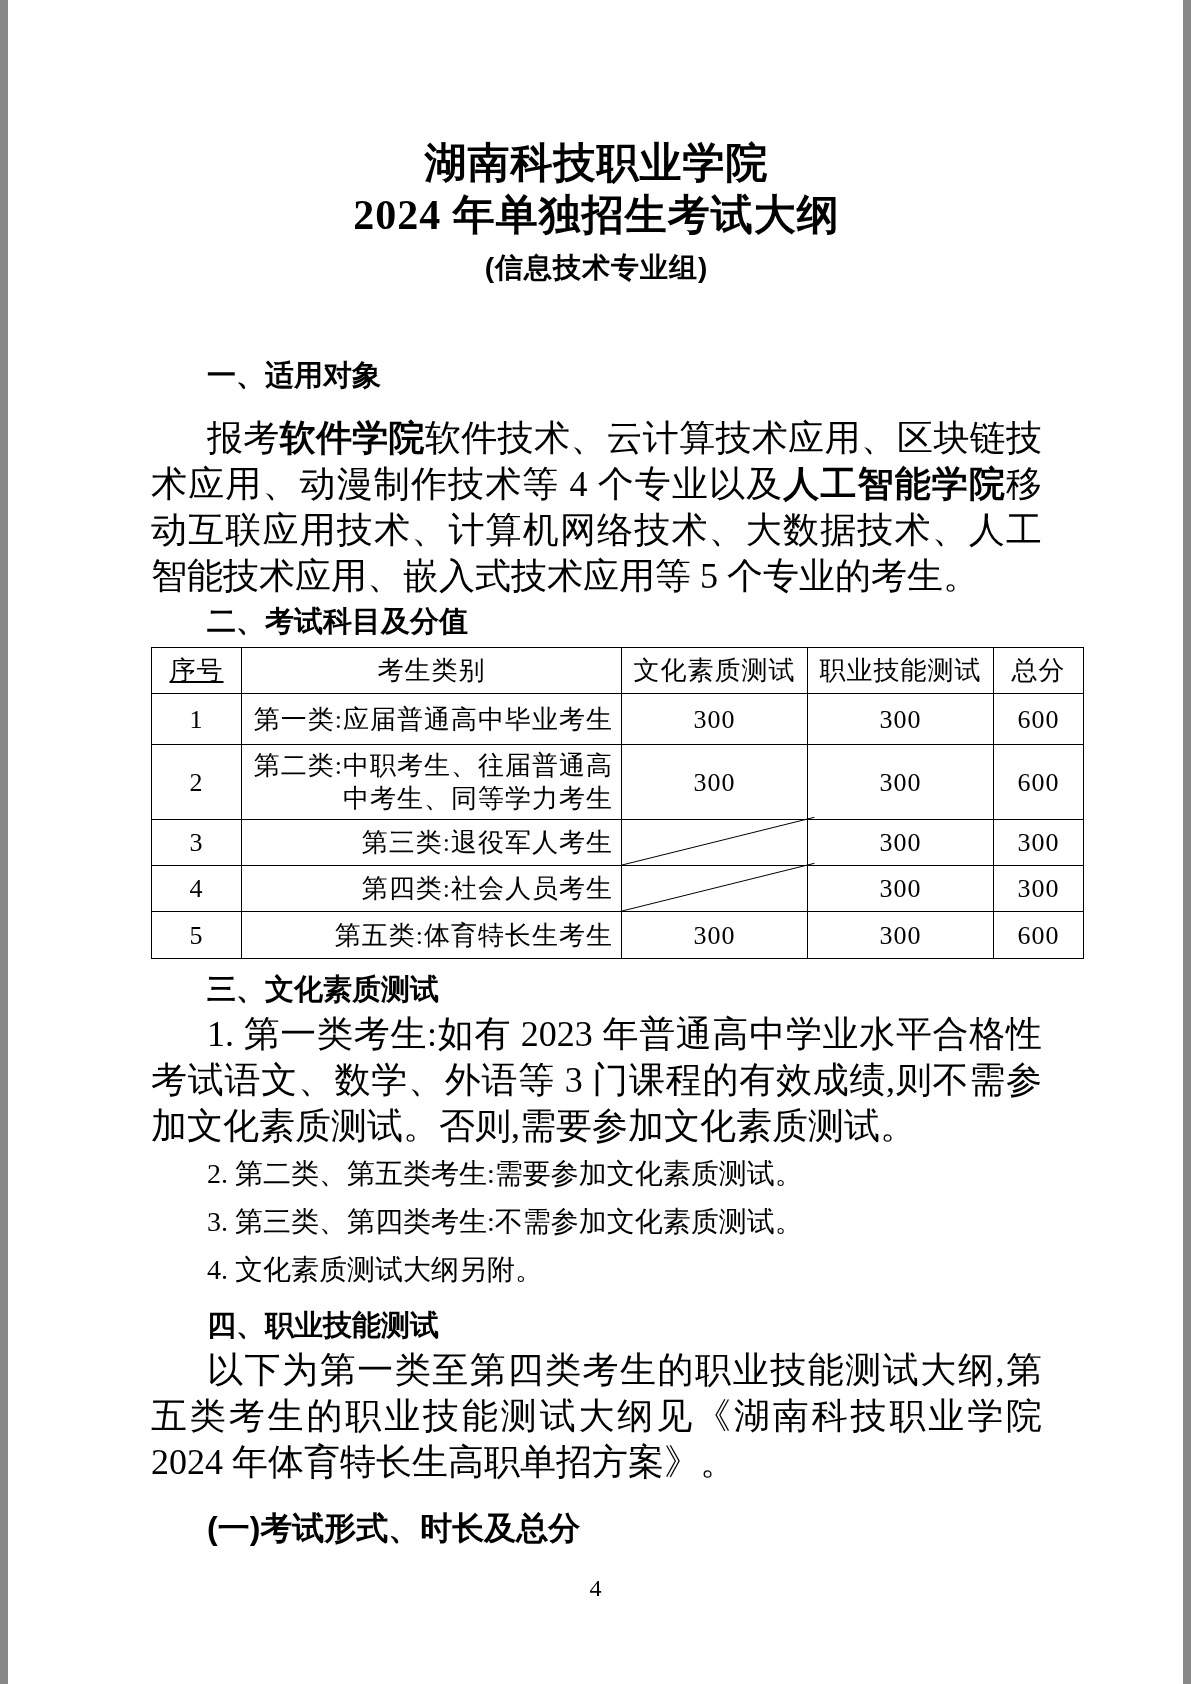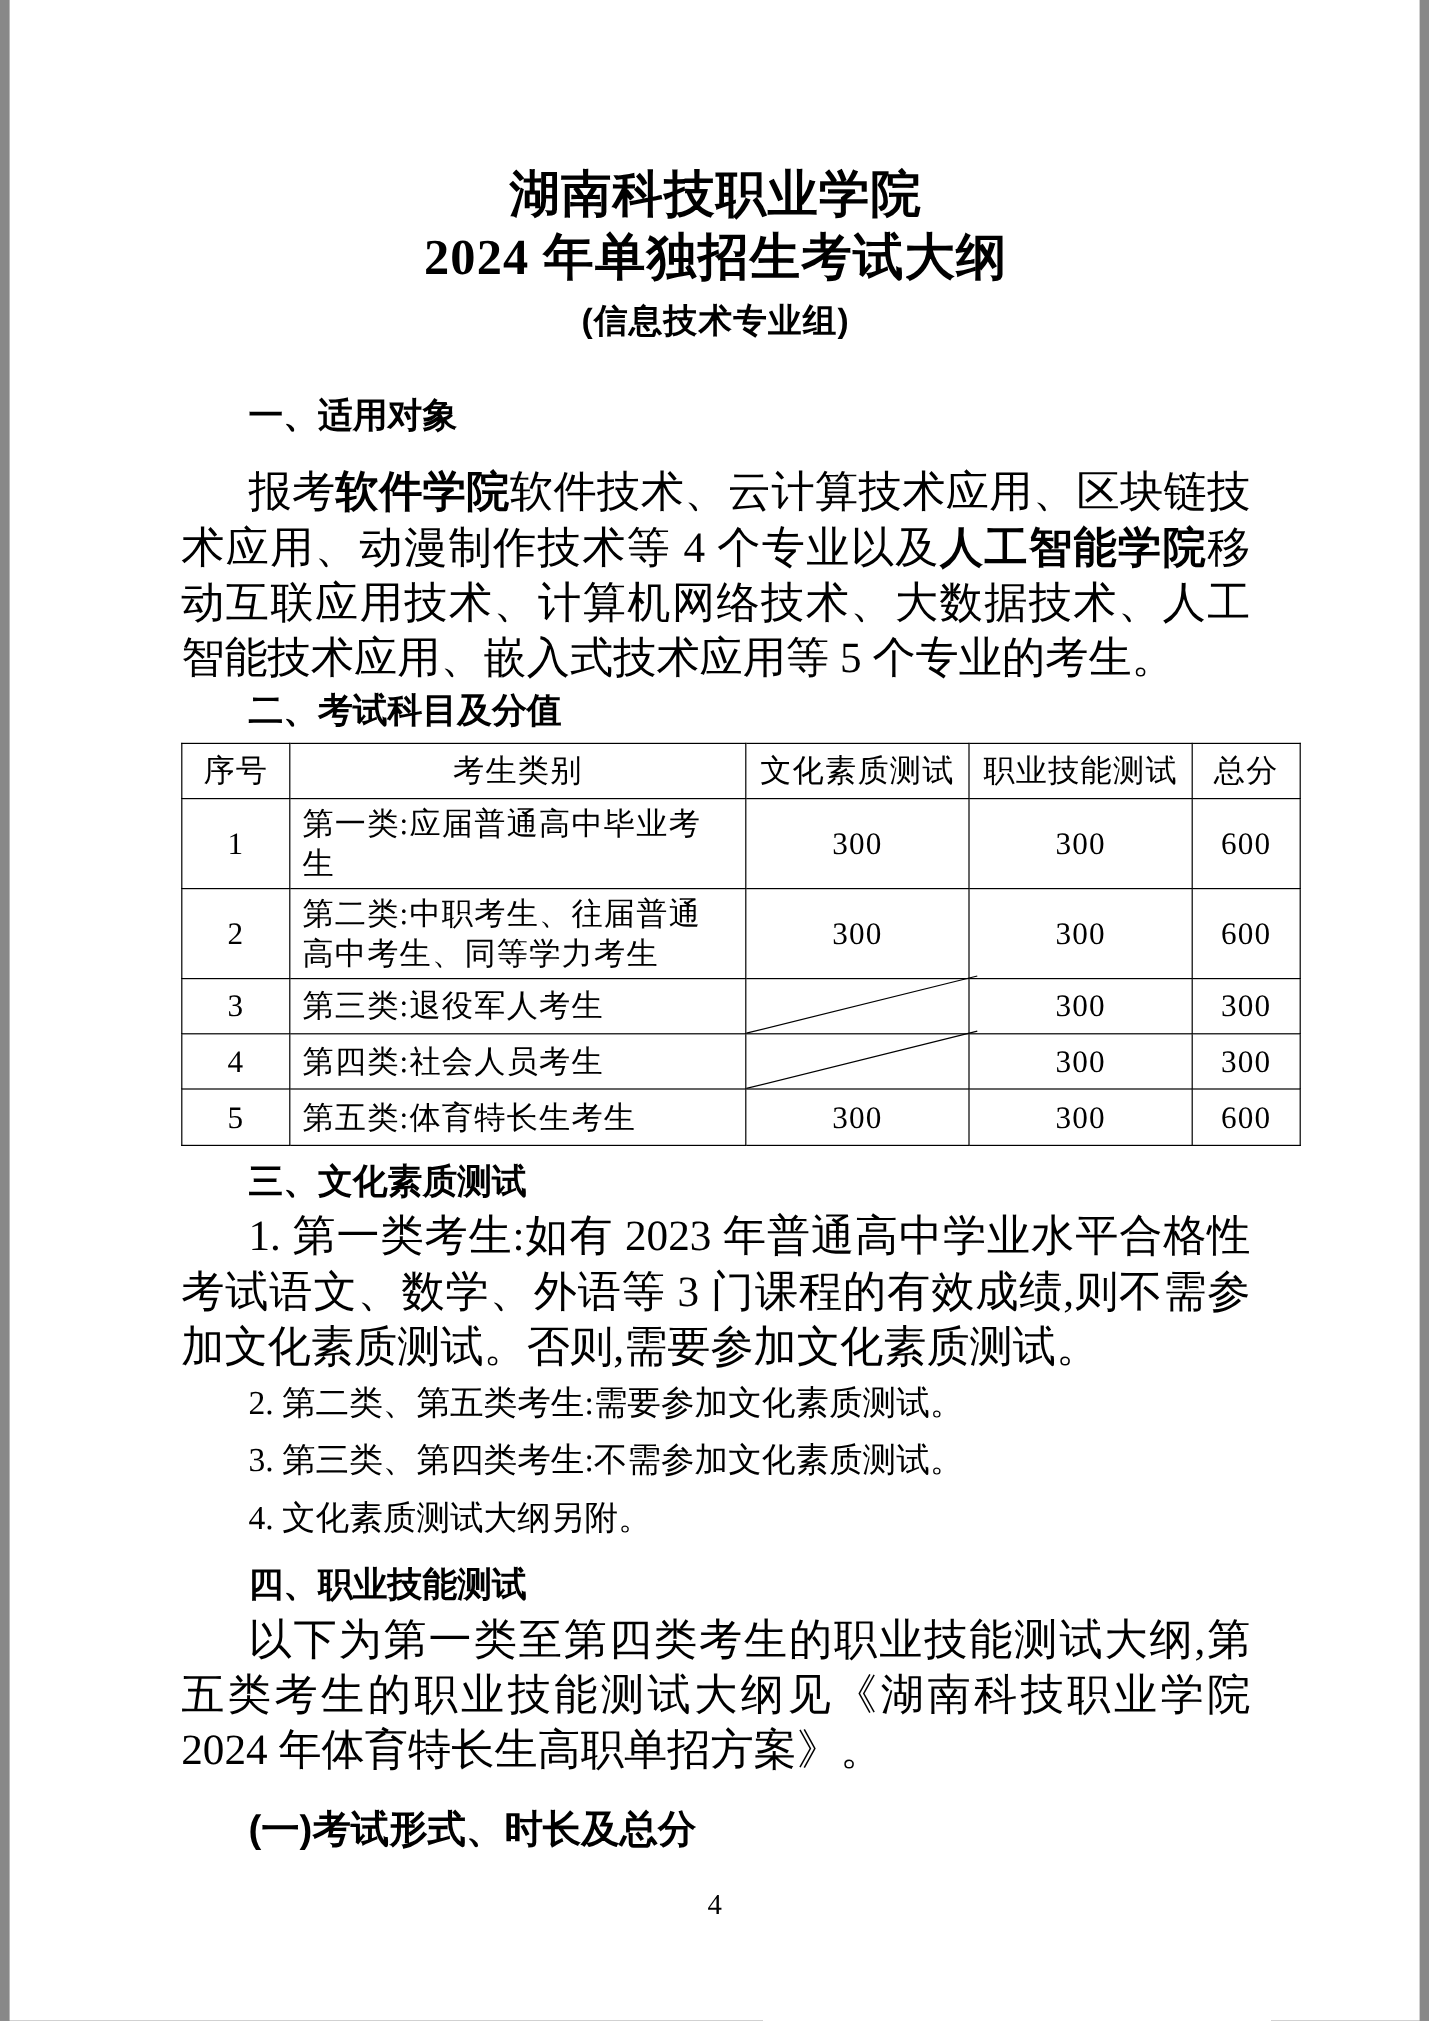--- a/index.html
+++ b/index.html
@@ -21,21 +21,21 @@
   .subtitle{
     font-size:28px;font-weight:700;line-height:42px;margin-top:6px;
     font-family:"Liberation Sans","DejaVu Sans",sans-serif;
     letter-spacing:1px;
   }
   .sec-heading{
     margin:0 0 0 56px;
     font-family:"Liberation Sans","DejaVu Sans",sans-serif;
     font-size:29px;font-weight:700;line-height:44px;
   }
-  .h1{margin-top:36px;}
+  .h1{margin-top:64px;}
   .h2{margin-top:0;}
   .h3{margin-top:8px;}
   .h4{margin-top:10px;}
   .body-p{
     margin:0;
     font-size:36px;line-height:46px;
     text-align:justify;text-justify:inter-ideograph;
     text-indent:56px;
   }
   .p1{margin-top:18px;}
@@ -62,23 +62,23 @@
   }
   .score-table td{
     border:1.5px solid #000;
     text-align:center;vertical-align:middle;
     line-height:33px;
     padding:4px 2px;
     position:relative;
     letter-spacing:1px;
   }
   .score-table td.cat{
-    text-align:left;padding-left:10px;padding-right:25px;
+    text-align:right;padding-left:10px;padding-right:8px;
   }
-  .col-no{width:85px;}
+  .col-no{width:85px;text-decoration:underline;}
   .col-cat{width:375px;}
   .col-w{width:181px;}
   .col-z{width:181px;}
   .col-t{width:85px;}
   tr.hrow td{height:37px;}
   tr.r1 td{height:42px;}
   tr.r2 td{height:61px;}
   tr.r3 td{height:37px;}
   tr.r4 td{height:37px;}
   tr.r5 td{height:38px;}

